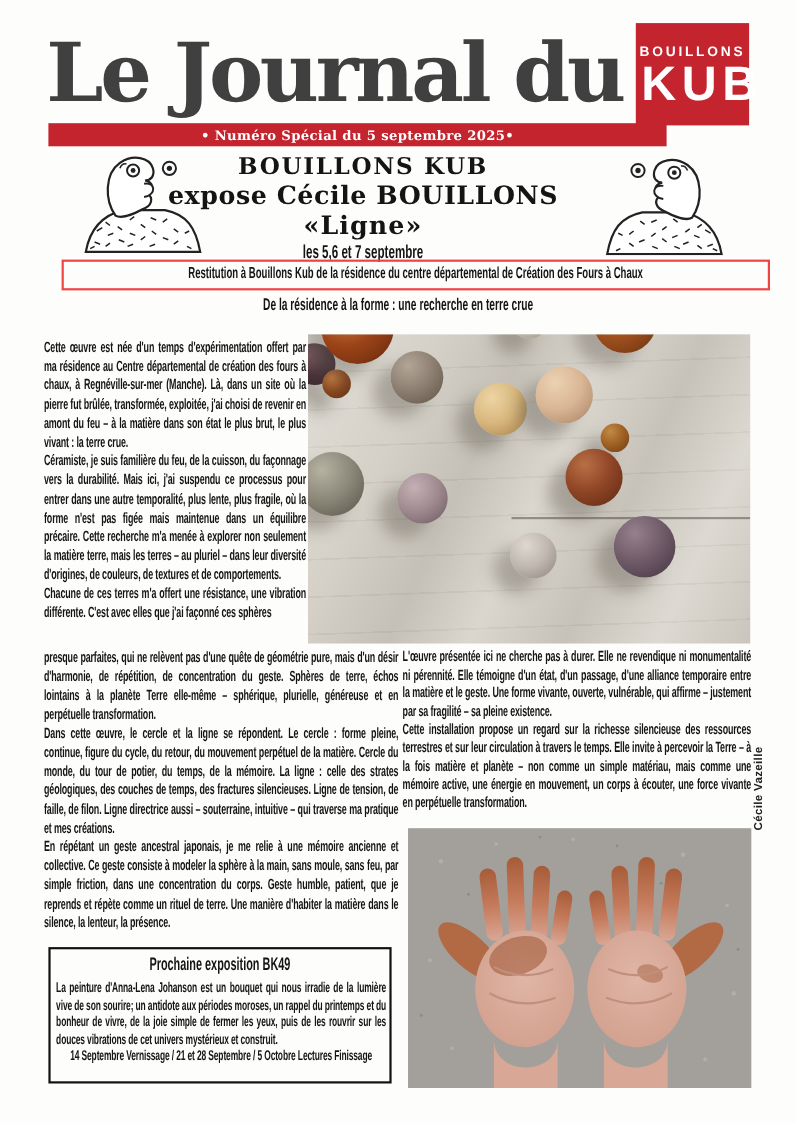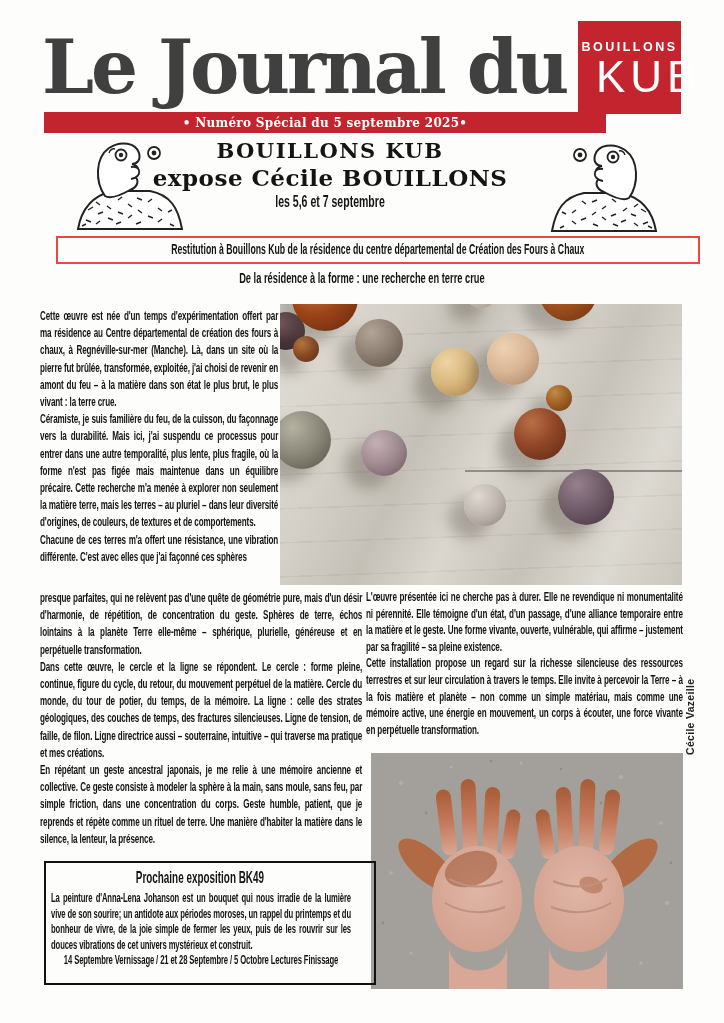--- a/index.html
+++ b/index.html
@@ -7,21 +7,21 @@
         font-family:"Liberation Sans",sans-serif;color:#141414;margin:0 auto;}
   .abs{position:absolute;}
   
   .masthead-title{left:42px;top:30px;font-family:"DejaVu Serif",serif;font-weight:bold;
                   font-size:74px;line-height:1;letter-spacing:-3px;color:#404040;white-space:nowrap;}
   .issue-bar{left:44px;top:112px;width:562px;height:21px;background:#c3242e;
              display:flex;align-items:center;justify-content:center;}
   .issue-bar span{color:#fff;font-family:"DejaVu Serif",serif;font-weight:bold;font-size:12px;letter-spacing:.3px;}
   .kub-box{left:578px;top:21px;width:103px;height:93px;background:#c3242e;text-align:center;}
   .kub-top{margin-top:19px;color:#fff;font-weight:bold;font-size:12.5px;letter-spacing:2.5px;}
-  .kub-main{color:#fff;font-weight:normal;font-size:44px;line-height:46px;letter-spacing:5px;margin-left:18px;}
+  .kub-main{color:#fff;font-weight:bold;font-size:44px;line-height:46px;letter-spacing:5px;margin-left:5px;}
   
   .headline{left:138px;top:138px;width:384px;text-align:center;font-family:"DejaVu Serif",serif;font-weight:bold;}
   .hl1{font-size:21px;line-height:26px;letter-spacing:1.5px;}
   .hl2{font-size:23px;line-height:28px;letter-spacing:.5px;}
   .hl3{font-size:23px;line-height:28px;letter-spacing:1px;}
   .hl-dates{font-family:"Liberation Sans",sans-serif;font-weight:bold;font-size:17px;line-height:19px;
             transform:scaleX(.62);transform-origin:50% 0;}
   .banner-box{left:40px;top:236px;width:640px;height:24px;border:2px solid #ef4444;margin-left:16px;}
   .banner-inner{position:absolute;left:0;top:0;width:1066px;transform:scaleX(.6);transform-origin:0 0;
                 text-align:center;font-weight:bold;font-size:14.5px;line-height:23px;}
@@ -39,21 +39,21 @@
     background:
       linear-gradient(115deg, rgba(255,255,255,.30) 0%, rgba(255,255,255,0) 22%,
         rgba(110,104,92,.16) 38%, rgba(255,255,255,.12) 52%,
         rgba(110,104,92,.14) 68%, rgba(255,255,255,.18) 84%, rgba(120,112,100,.12) 100%),
       repeating-linear-gradient(178deg, rgba(120,112,100,.10) 0 1.5px, rgba(0,0,0,0) 1.5px 34px),
       #d5d1c8;}
   .plank-crack{position:absolute;left:46%;top:59%;width:54%;height:2px;background:rgba(60,54,46,.45);}
   .sphere{position:absolute;border-radius:50%;box-shadow:-16px 13px 14px rgba(95,88,76,.38);}
   .hands-photo{left:371px;top:753px;width:312px;height:236px;background:#a3a09b;}
   
-  .expo-box{left:44px;top:861px;width:308px;height:120px;border:2px solid #111;padding-left:20px;}
+  .expo-box{left:44px;top:861px;width:308px;height:120px;border:2px solid #111;}
   .expo-title{position:absolute;left:0;top:5px;width:513px;transform:scaleX(.6);transform-origin:0 0;
               text-align:center;font-weight:bold;font-size:16.5px;}
   .expo-body{position:absolute;left:5px;top:27px;width:500px;transform:scaleX(.6);transform-origin:0 0;
              font-weight:bold;font-size:12.8px;line-height:15.6px;text-align:justify;letter-spacing:-.2px;}
   .expo-body p{margin:0;}
   .expo-schedule{margin-top:2px;text-align:center;white-space:nowrap;}
   .credit-vertical{left:684px;top:615px;height:140px;width:16px;
                    writing-mode:vertical-rl;transform:rotate(180deg);
                    font-size:10.5px;font-weight:bold;letter-spacing:.3px;color:#222;}
 </style>
@@ -100,20 +100,21 @@
       <circle cx="47" cy="15" r="2.2" fill="#222"></circle>
       <path d="M35,13 q2,-5 6,-4" fill="none" stroke="#222" stroke-width="1.4"></path>
       <circle cx="80" cy="13" r="6" fill="#fff" stroke="#222" stroke-width="1.8"></circle>
       <circle cx="80" cy="13" r="2.4" fill="#222"></circle>
     </g>
   </svg>
 
   <div class="abs headline">
     <div class="hl1">BOUILLONS KUB</div>
     <div class="hl2">expose Cécile BOUILLONS</div>
+    <div class="hl3">«Ligne»</div>
     <div class="hl-dates">les 5,6 et 7 septembre</div>
   </div>
 
   <div class="abs banner-box">
     <div class="banner-inner">Restitution à Bouillons Kub de la résidence du centre départemental de Création des Fours à Chaux</div>
   </div>
 
   <div class="abs section-title">De la résidence à la forme : une recherche en terre crue</div>
 
   <div class="abs photo spheres-photo" title="raw-clay-spheres-on-wood-photo">

